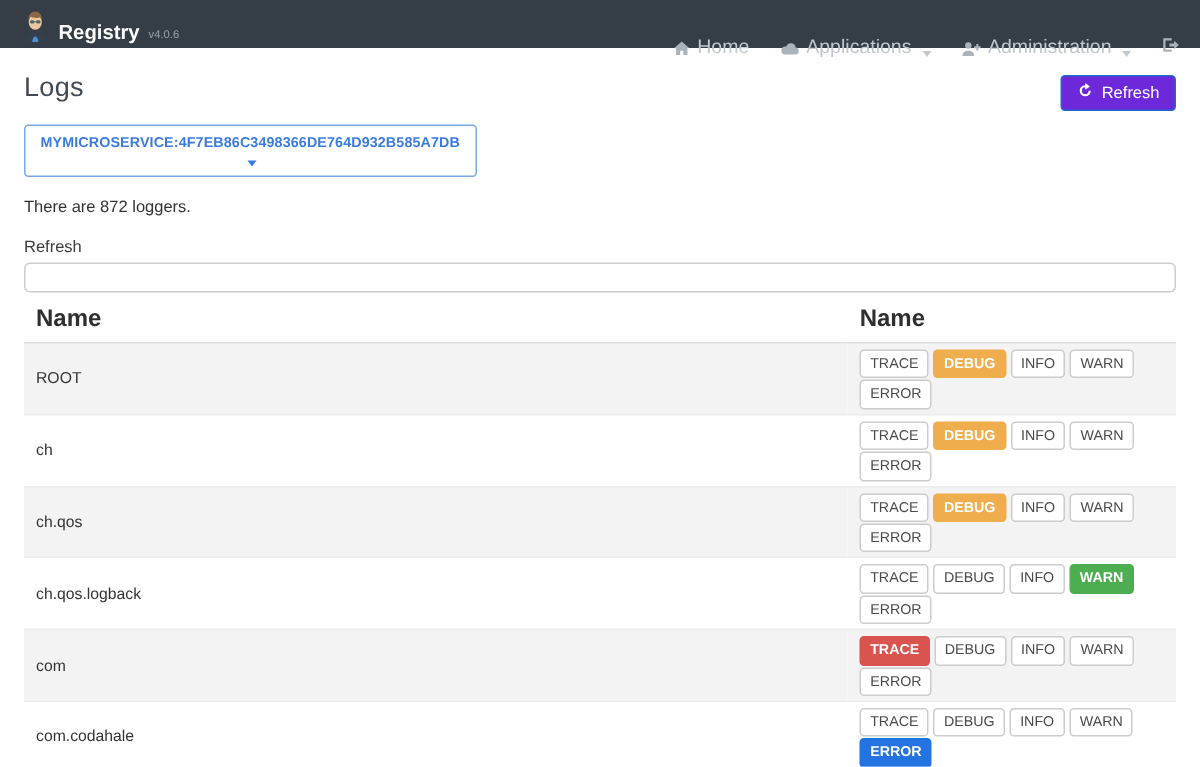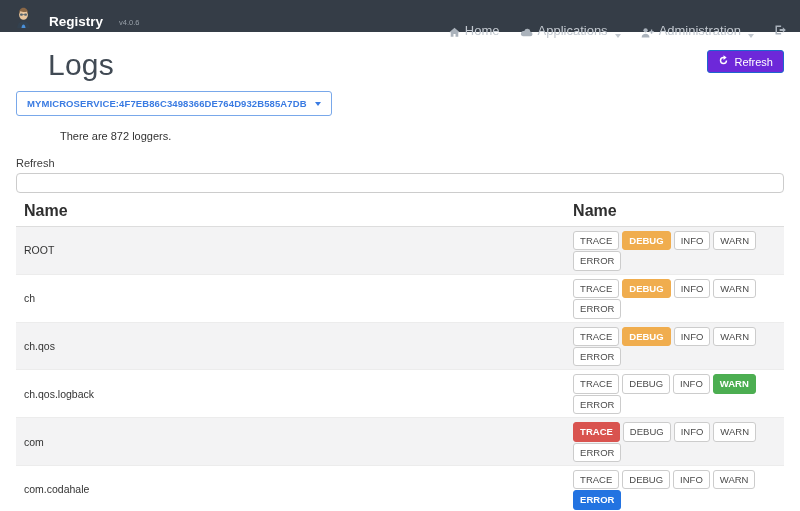--- a/index.html
+++ b/index.html
@@ -2,46 +2,46 @@
 <html><head>
 <meta charset="utf-8">
 <style>
   * { margin: 0; padding: 0; box-sizing: border-box; }
   html, body { width: 800px; height: 511px; overflow: hidden; background: #fff;
     font-family: "Liberation Sans", "DejaVu Sans", sans-serif; }
 
   
   .navbar { height: 32px; background: #353d47; display: flex; align-items: center;
     padding: 0 14px; color: #fff; }
-  .brand { display: flex; align-items: flex-end; gap: 16px; cursor: pointer; }
+  .brand { display: flex; align-items: flex-end; gap: 6px; cursor: pointer; }
   .logo { display: inline-flex; align-self: center; margin-top: 2px; }
   .brand-name { font-size: 13.5px; font-weight: bold; color: #ffffff; line-height: 1; }
   .brand-version { font-size: 7.5px; color: #98a0a9; line-height: 1.4; text-align: right; }
   .nav-items { margin-left: auto; display: flex; align-items: center; gap: 20px; }
   .nav-item { display: flex; align-items: flex-end; gap: 5px; color: #c2c8cf;
     font-size: 13px; text-decoration: none; cursor: pointer; margin-top: 28px; }
   .nav-icon { display: inline-flex; color: #aab2bb; }
   .caret { display: inline-block; width: 0; height: 0; border-left: 3.5px solid transparent;
     border-right: 3.5px solid transparent; border-top: 4px solid #c2c8cf; margin-left: 2px; }
 
   
   main { padding: 0 16px; }
   .page-header { display: flex; align-items: flex-start; justify-content: space-between;
     margin-top: 16px; }
-  h1 { font-size: 30px; font-weight: 500; color: #414a54; letter-spacing: 0.2px; margin-left: 32px; }
+  h1 { font-size: 18px; font-weight: 500; color: #414a54; letter-spacing: 0.2px; }
   .btn-refresh { display: inline-flex; align-items: center; gap: 5px; background: #6d28d9;
     color: #fff; border: 1px solid #1d67cd; border-radius: 3px; font-size: 11px;
     padding: 4px 10px; cursor: pointer; margin-top: 2px;
     font-family: inherit; }
   .btn-instance { margin-top: 9px; background: #fff; color: #3a7be2;
     border: 1px solid #79a8ea; border-radius: 3px; font-size: 9.5px; font-weight: bold;
     padding: 6px 10px; cursor: pointer; display: inline-flex; align-items: center; gap: 6px;
-    font-family: inherit; letter-spacing: 0.1px; }
+    font-family: inherit; letter-spacing: 0.1px; flex-direction: column; }
   .btn-instance .caret { border-top-color: #3a7be2; }
-  .loggers-count { font-size: 11px; color: #333; margin-top: 14px; margin-left: 44px; }
+  .loggers-count { font-size: 11px; color: #333; margin-top: 14px; }
   .filter-label { display: block; font-size: 11px; color: #3c3c3c; margin-top: 15px; }
   .filter-input { width: 100%; height: 20px; margin-top: 4px; border: 1px solid #ccc;
     border-radius: 4px; padding: 2px 8px; font-size: 11px; font-family: inherit; color: #333; }
 
   
   table { width: 100%; border-collapse: collapse; margin-top: 2px; }
   thead th { text-align: left; font-size: 16px; font-weight: bold; color: #2f2f2f;
     padding: 7px 8px 6px; border-bottom: 1px solid #ddd; }
   th.col-name { width: 71.5%; }
   tbody tr { border-top: 1px solid #ececec; }

